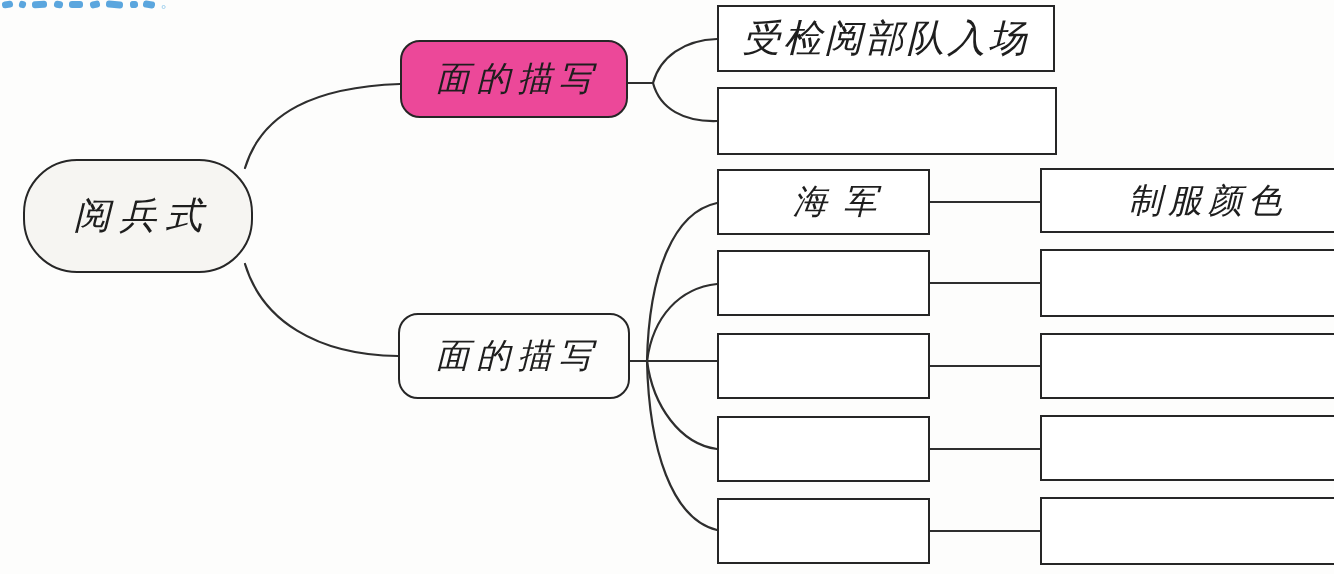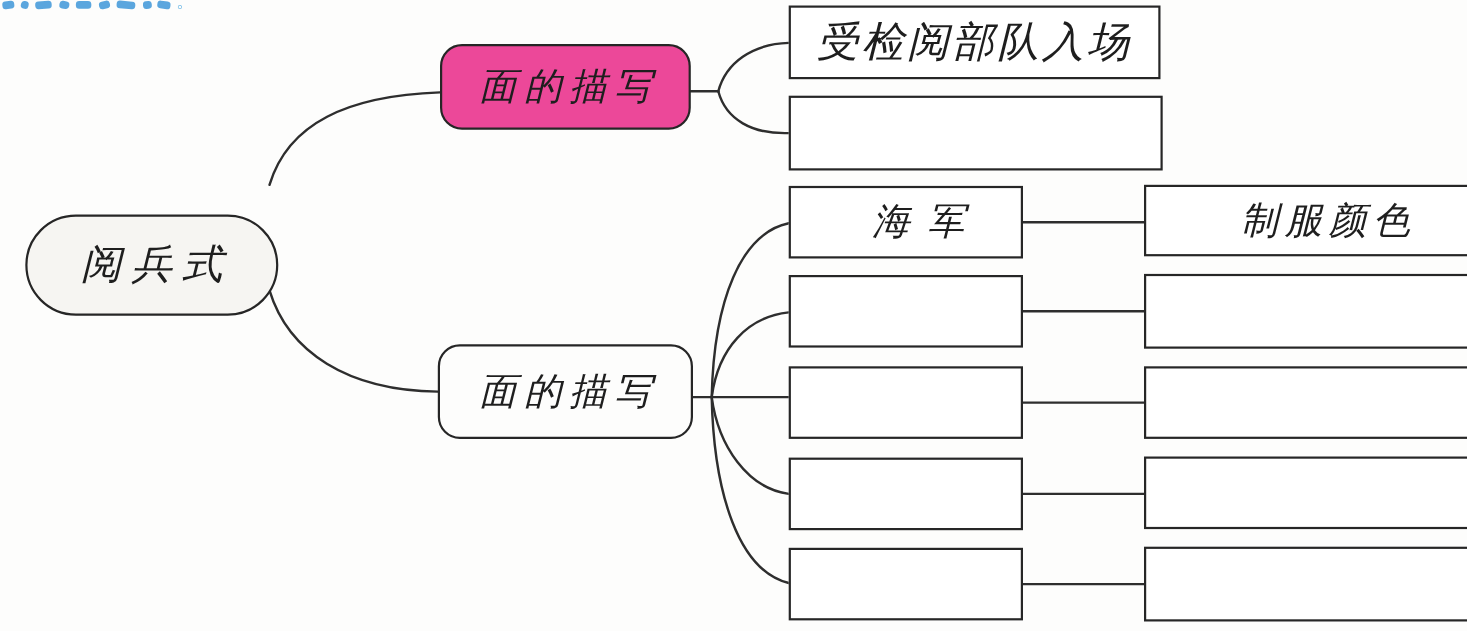--- a/index.html
+++ b/index.html
@@ -17,24 +17,24 @@
   .node{
     position:absolute;
     display:flex;align-items:center;justify-content:center;
     border:2.2px solid #262626;
     background:#ffffff;
     box-sizing:border-box;
     text-align:center;
     font-style:italic;
   }
   .node--root{
-    left:23px;top:159px;width:230px;height:92px;
+    left:23px;top:159px;width:230px;height:114px;
     border-radius:54px;
     background:#f6f5f2;
-    font-size:37px;letter-spacing:9px;text-indent:9px;margin-top:36px;
+    font-size:37px;letter-spacing:9px;text-indent:9px;
   }
   .node--branch-a{
     left:400px;top:40px;width:228px;height:78px;
     border-radius:20px;background:#ec4899;
     font-size:34px;letter-spacing:7px;text-indent:7px;
   }
   .node--branch-b{
     left:398px;top:313px;width:232px;height:86px;
     border-radius:20px;background:#fdfdfc;
     font-size:34px;letter-spacing:7px;text-indent:7px;

